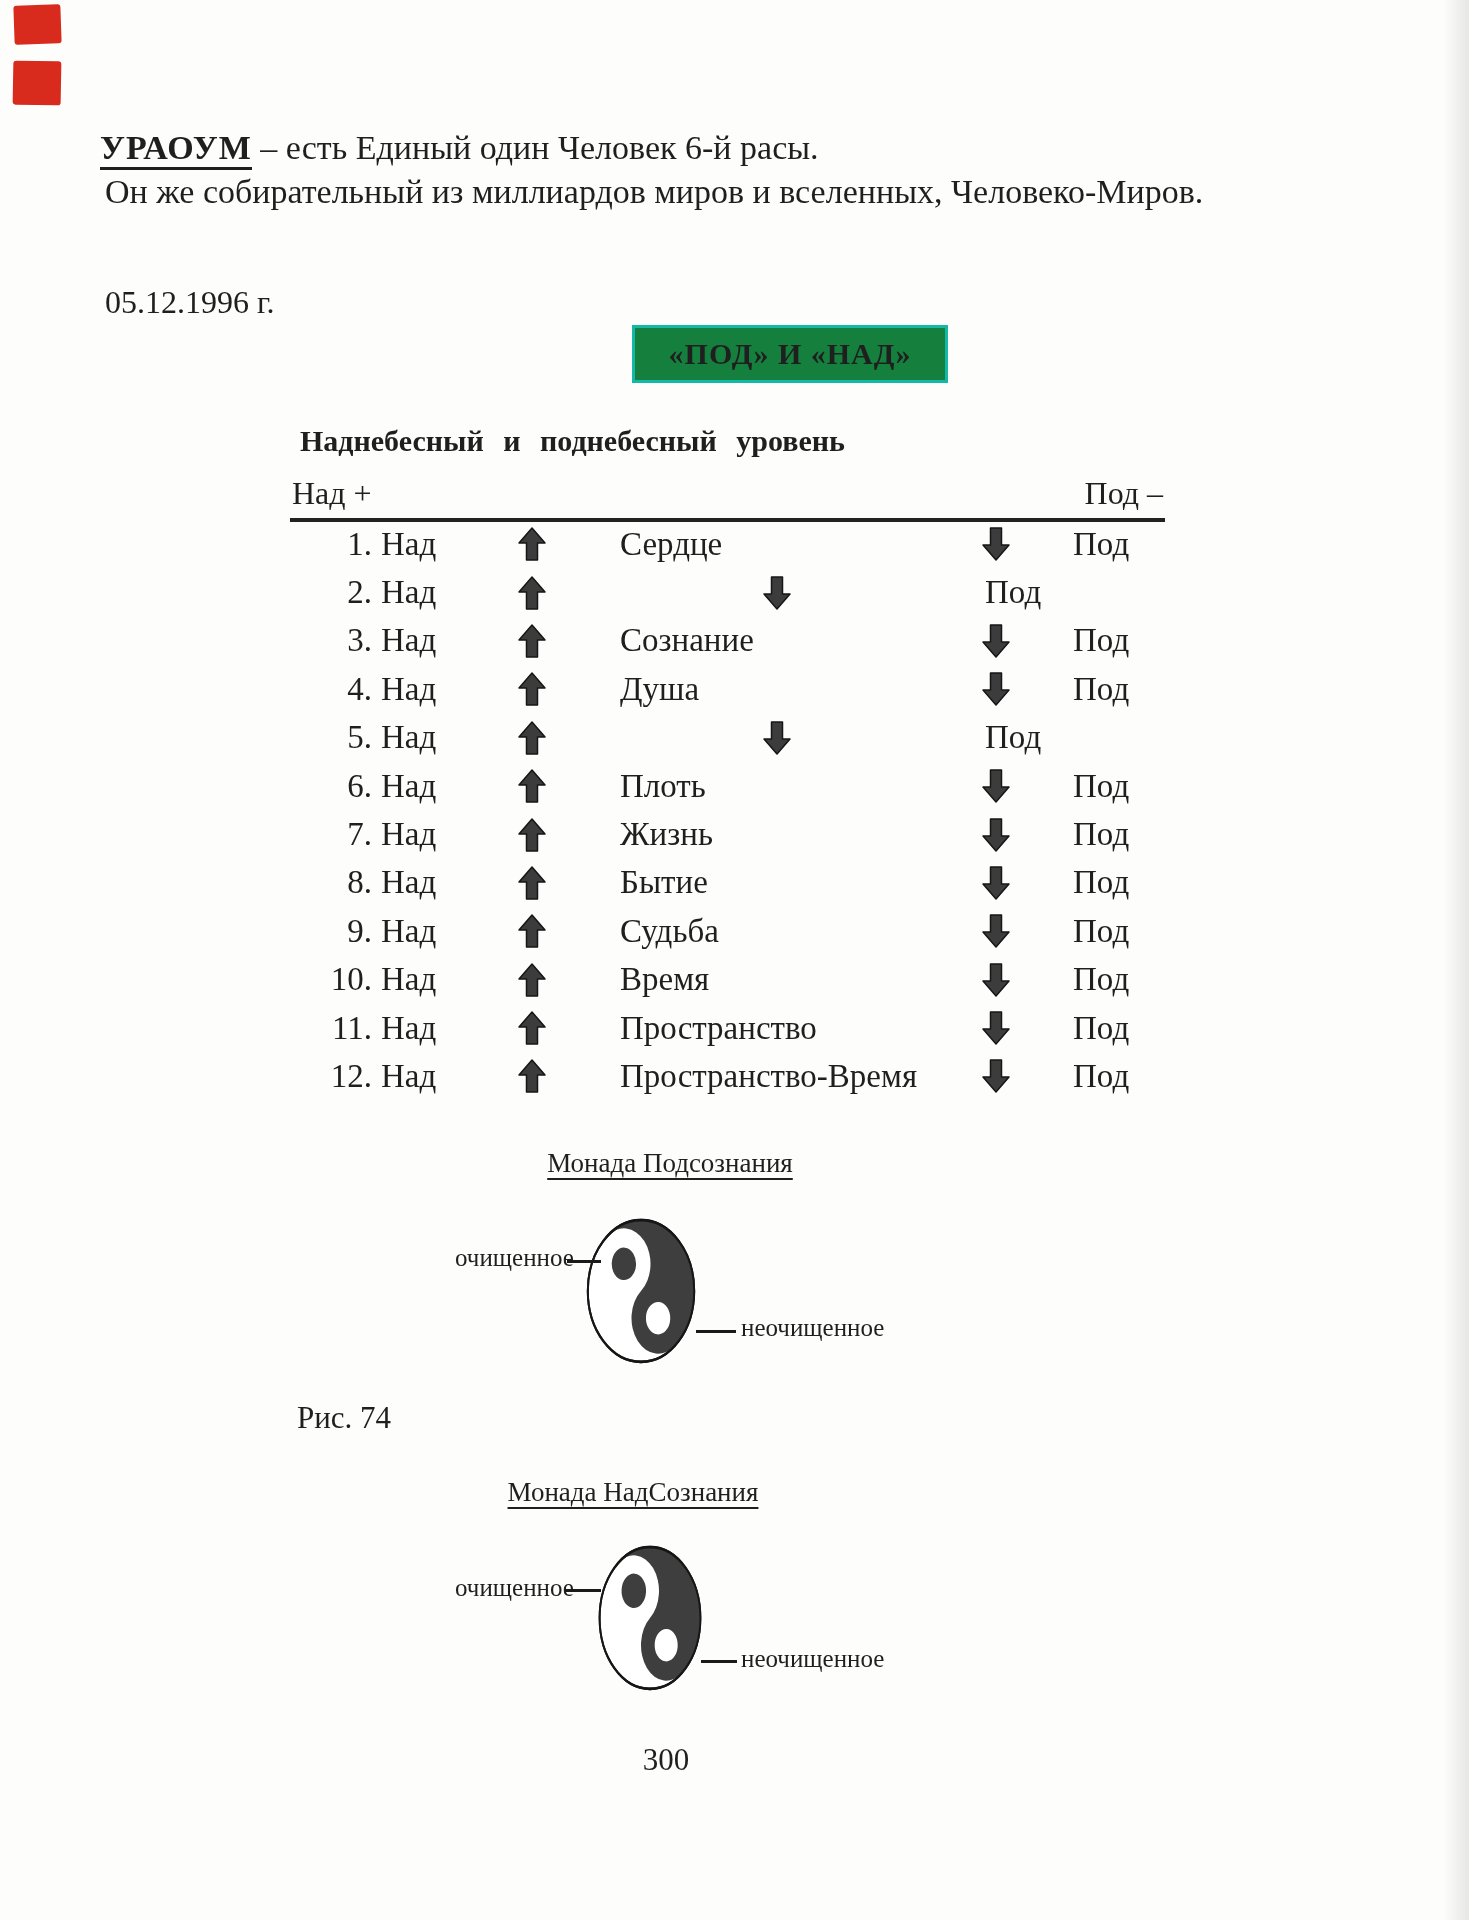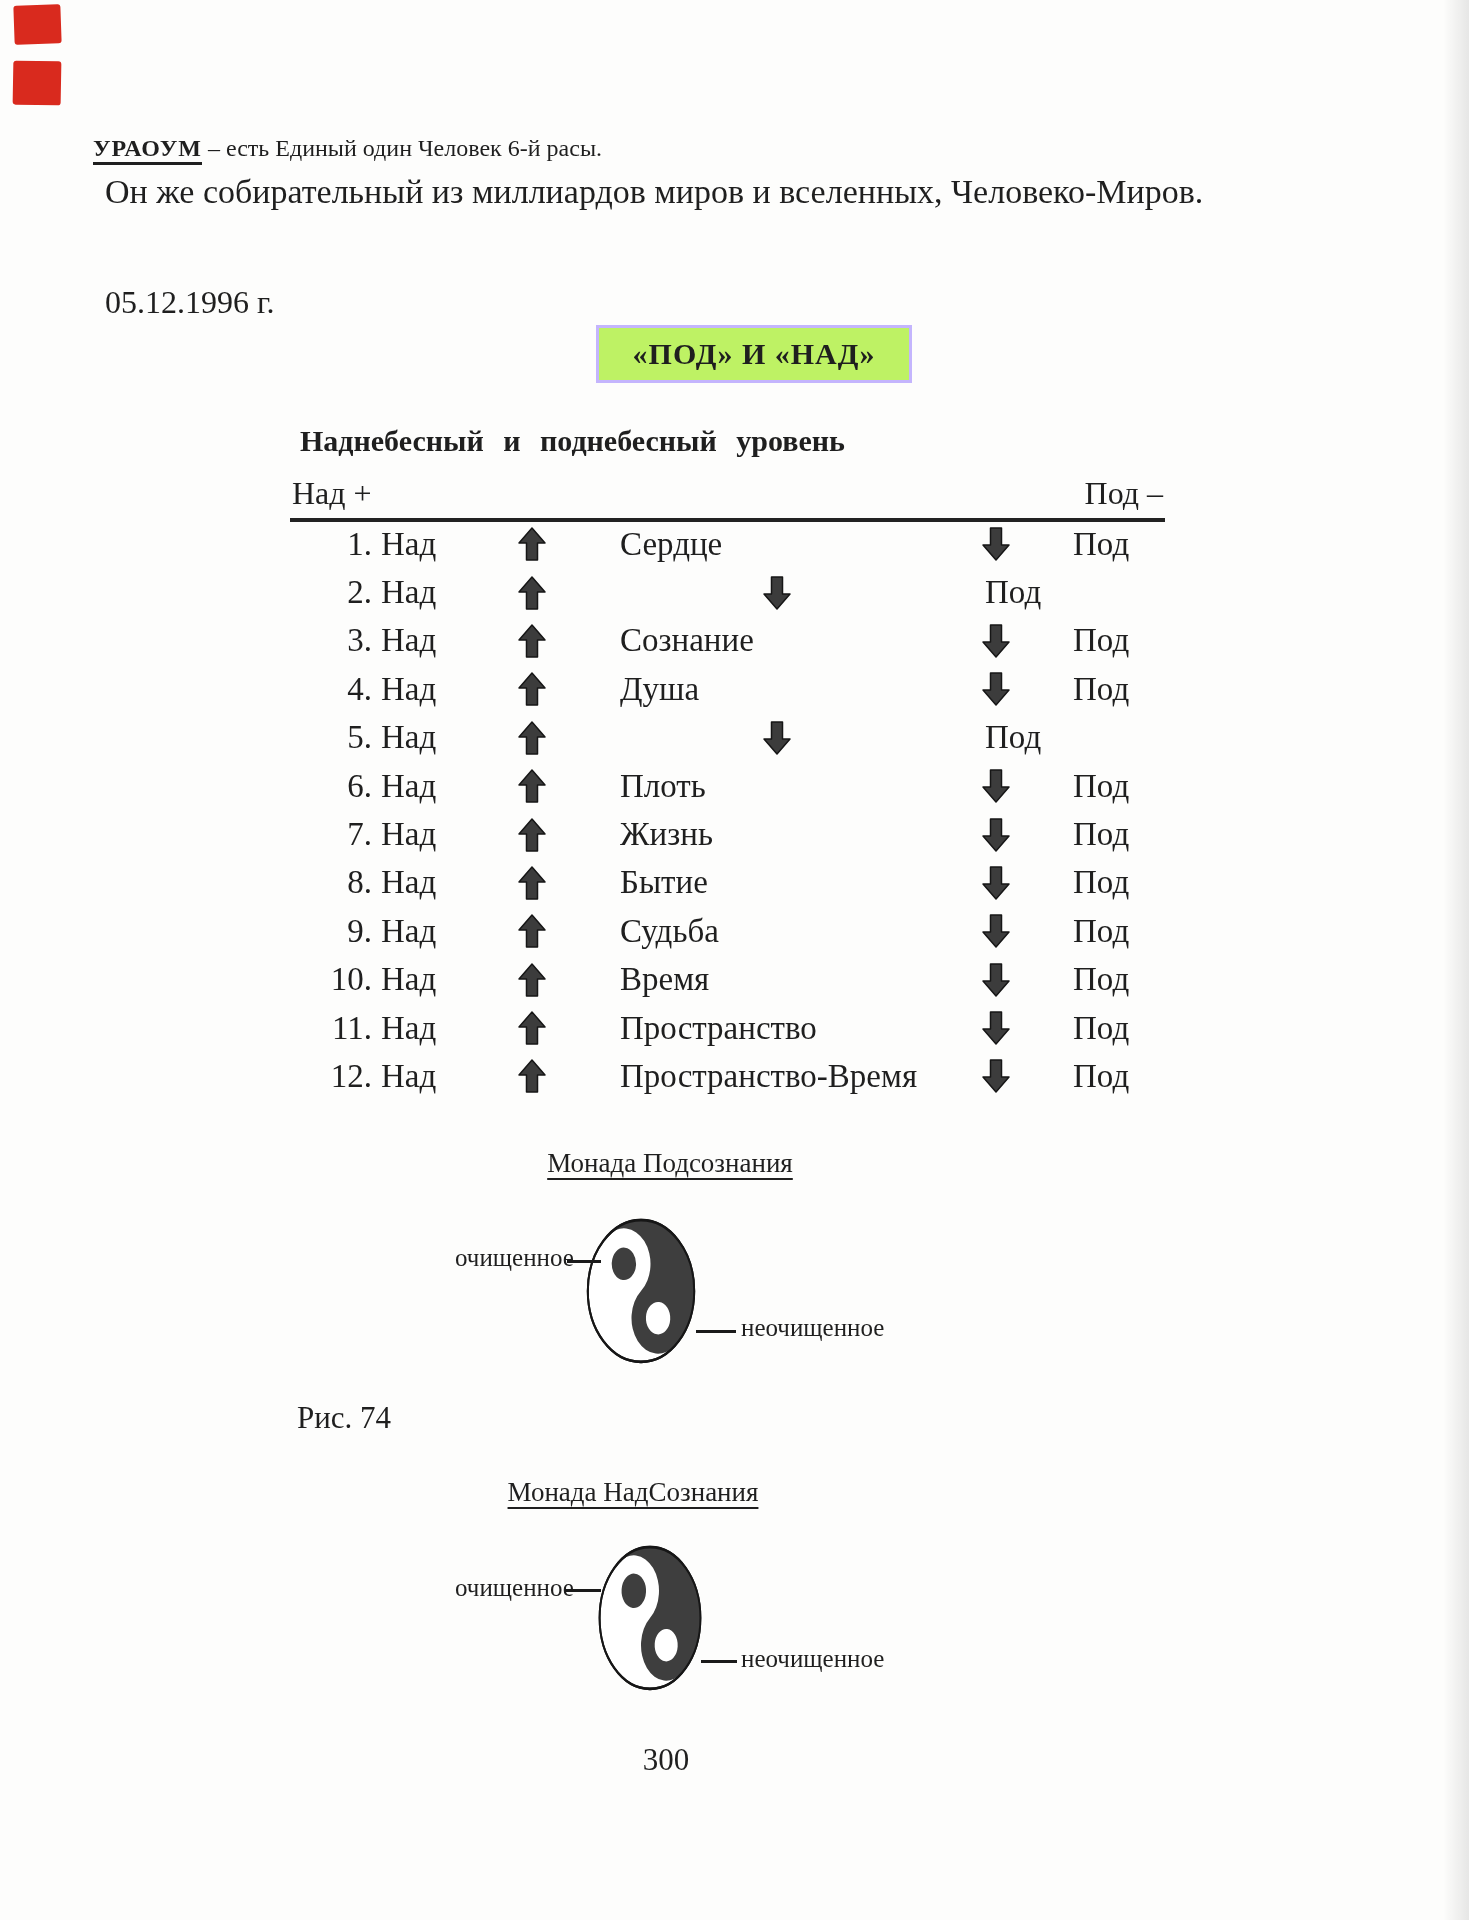--- a/index.html
+++ b/index.html
@@ -9,27 +9,27 @@
     overflow:hidden;
   }
   .abs{position:absolute;}
   
   .red-mark{position:absolute;border-radius:3px;}
   .red-mark.m1{left:14px;top:5px;width:47px;height:39px;transform:rotate(-2deg);}
   .red-mark.m2{left:13px;top:61px;width:48px;height:44px;transform:rotate(1deg);}
   .scan-edge{position:absolute;right:0;top:0;width:26px;height:100%;
     background:linear-gradient(to right,rgba(0,0,0,0) 0%,rgba(0,0,0,0.09) 100%);}
   
-  .hline1{left:93px;top:126px;font-size:24px;line-height:44px;white-space:nowrap;}
+  .hline1{left:100px;top:126px;font-size:34px;line-height:44px;white-space:nowrap;}
   .hterm{font-weight:bold;border-bottom:3px solid #1f1f1f;padding-bottom:1px;letter-spacing:1px;}
   .hline2{left:105px;top:170px;font-size:34px;line-height:44px;white-space:nowrap;}
   .date-line{left:105px;top:284px;font-size:32px;}
-  .boxed-title{left:596px;top:325px;width:310px;height:52px;border:3px solid #c4b5fd;
+  .boxed-title{left:632px;top:325px;width:310px;height:52px;border:3px solid #14b8a6;
     display:flex;align-items:center;justify-content:center;
-    font-size:30px;font-weight:bold;letter-spacing:1px;background:#bef264;}
+    font-size:30px;font-weight:bold;letter-spacing:1px;background:#15803d;}
   .section-title{left:300px;top:424px;width:880px;text-align:left;
     font-size:30px;font-weight:bold;word-spacing:12px;}
   
   .thead{left:290px;top:468px;width:875px;height:50px;border-bottom:4px solid #222;
     display:flex;justify-content:space-between;font-size:32px;align-items:center;}
   .thead .hl{padding-left:2px;}
   .thead .hr{padding-right:2px;}
   .trows{left:290px;top:520px;width:875px;}
   .trow{height:48.4px;display:grid;align-items:center;
     grid-template-columns:82px 90px 140px 350px 88px 125px;font-size:33px;}

